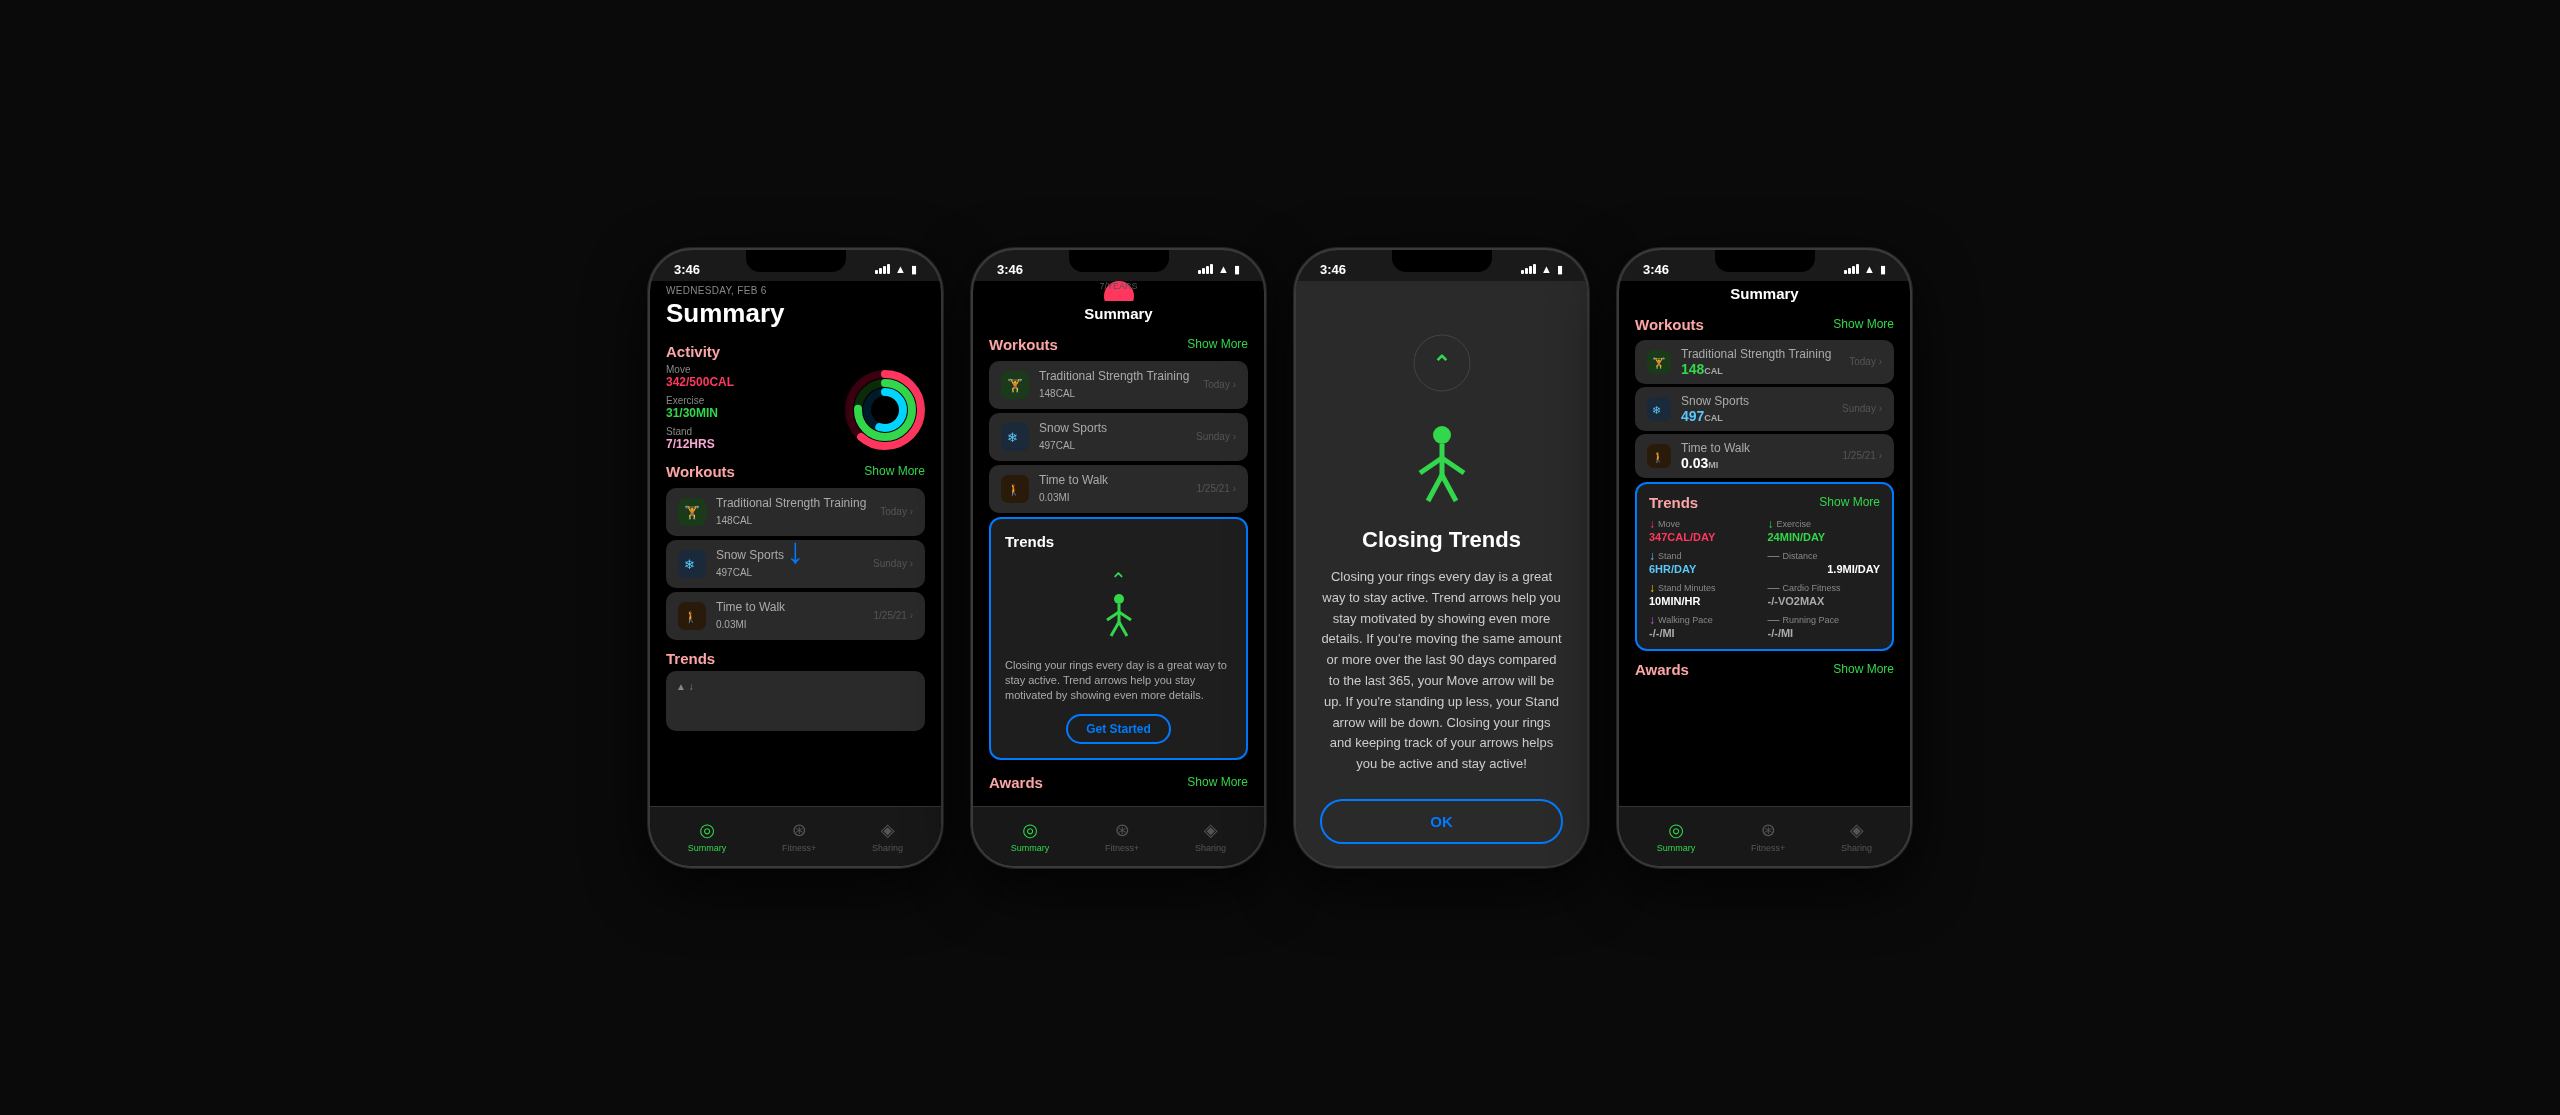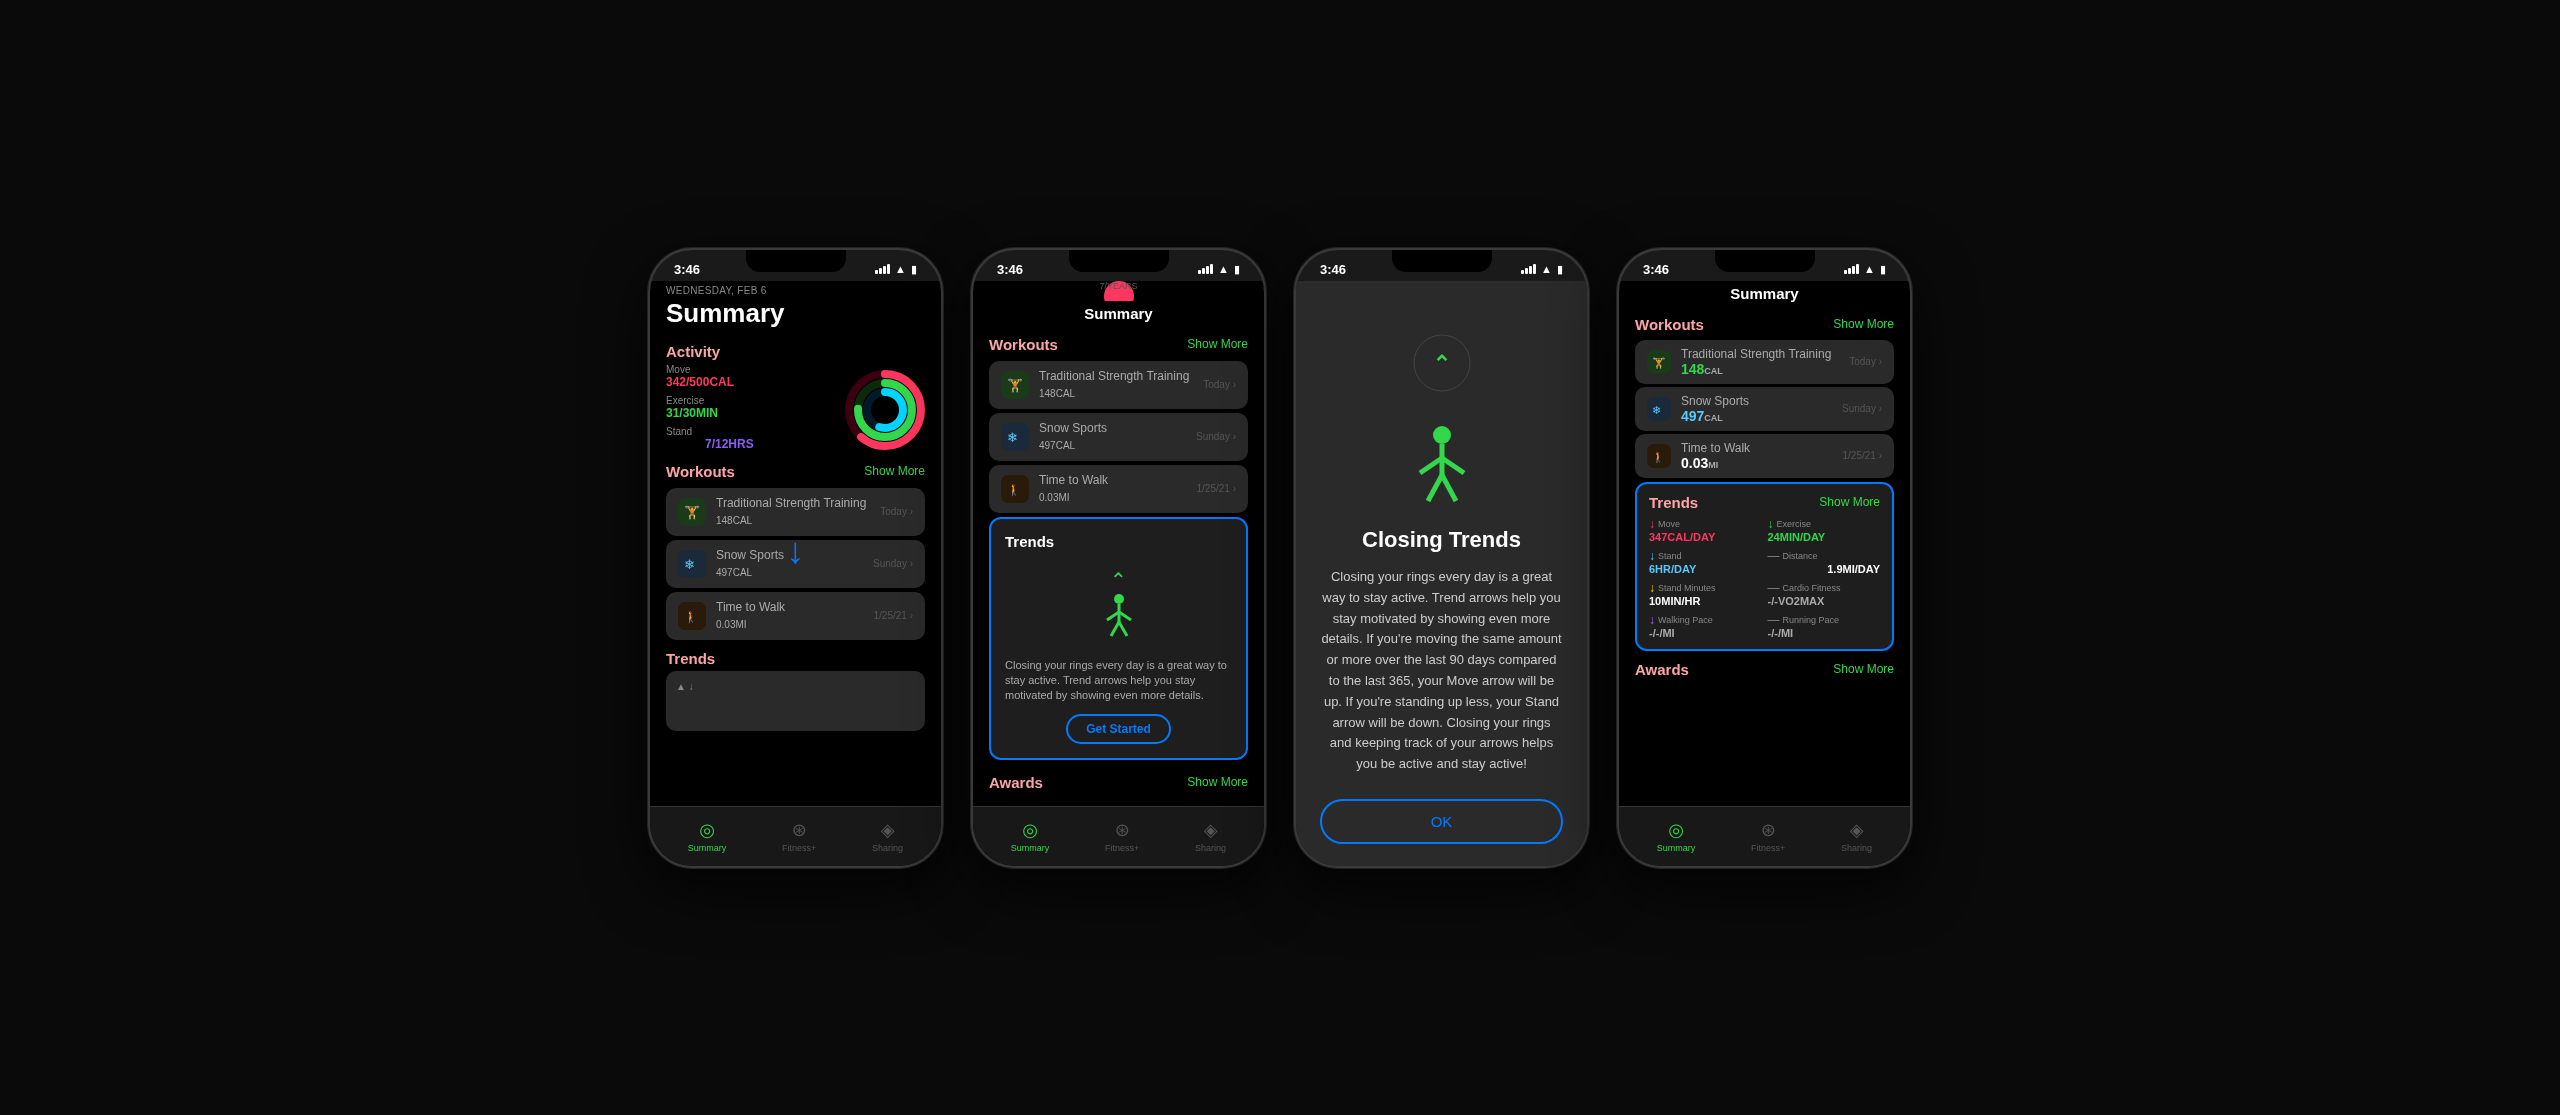--- a/index.html
+++ b/index.html
@@ -125,21 +125,21 @@
 
     .activity-stats {
       flex: 1;
     }
 
     .stat-item { margin-bottom: 6px; }
     .stat-label { color: #888; font-size: 10px; }
     .stat-value { font-size: 12px; font-weight: 600; }
     .stat-move { color: #ff375f; }
     .stat-exercise { color: #32d74b; }
-    .stat-stand { color: #8b5cf6; margin-left: 39px; }
+    .stat-stand { color: #f9a8d4; }
 
     
     .rings-container {
       width: 80px;
       height: 80px;
       position: relative;
     }
 
     .rings-svg {
       width: 80px;
@@ -339,21 +339,21 @@
       line-height: 1.6;
       margin-bottom: 24px;
     }
 
     .ok-btn {
       background: transparent;
       border: 2px solid #007aff;
       border-radius: 24px;
       color: #007aff;
       font-size: 15px;
-      font-weight: 400;
+      font-weight: 700;
       padding: 12px 0;
       width: 100%;
       cursor: pointer;
     }
 
     
     .phone4-content {
       background: #000;
       height: 100%;
       overflow: hidden;

